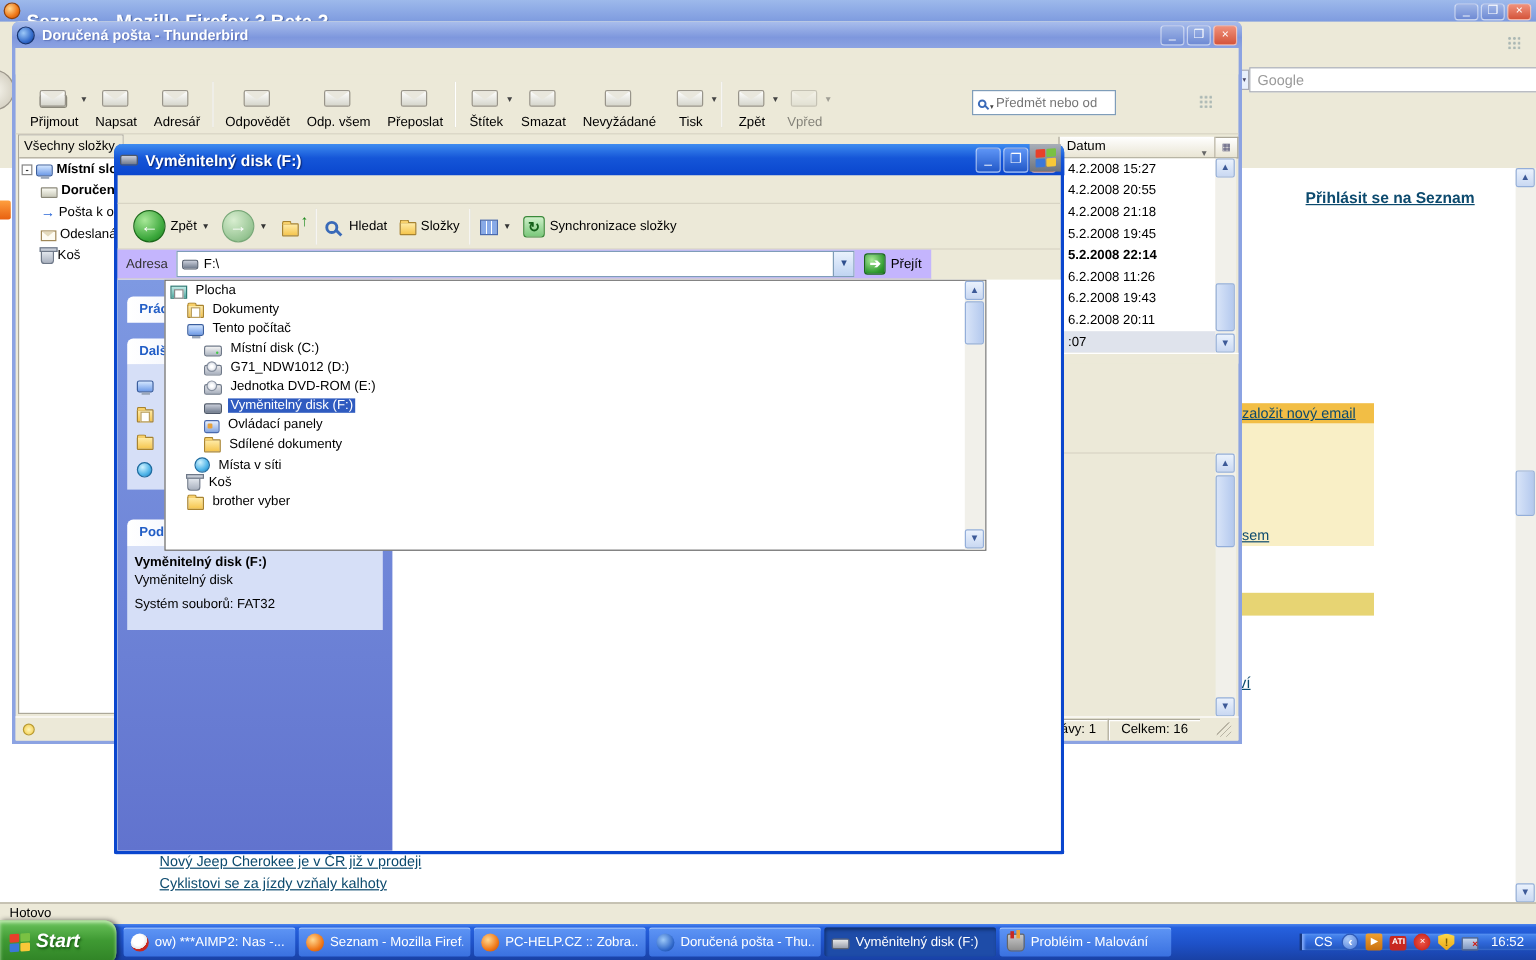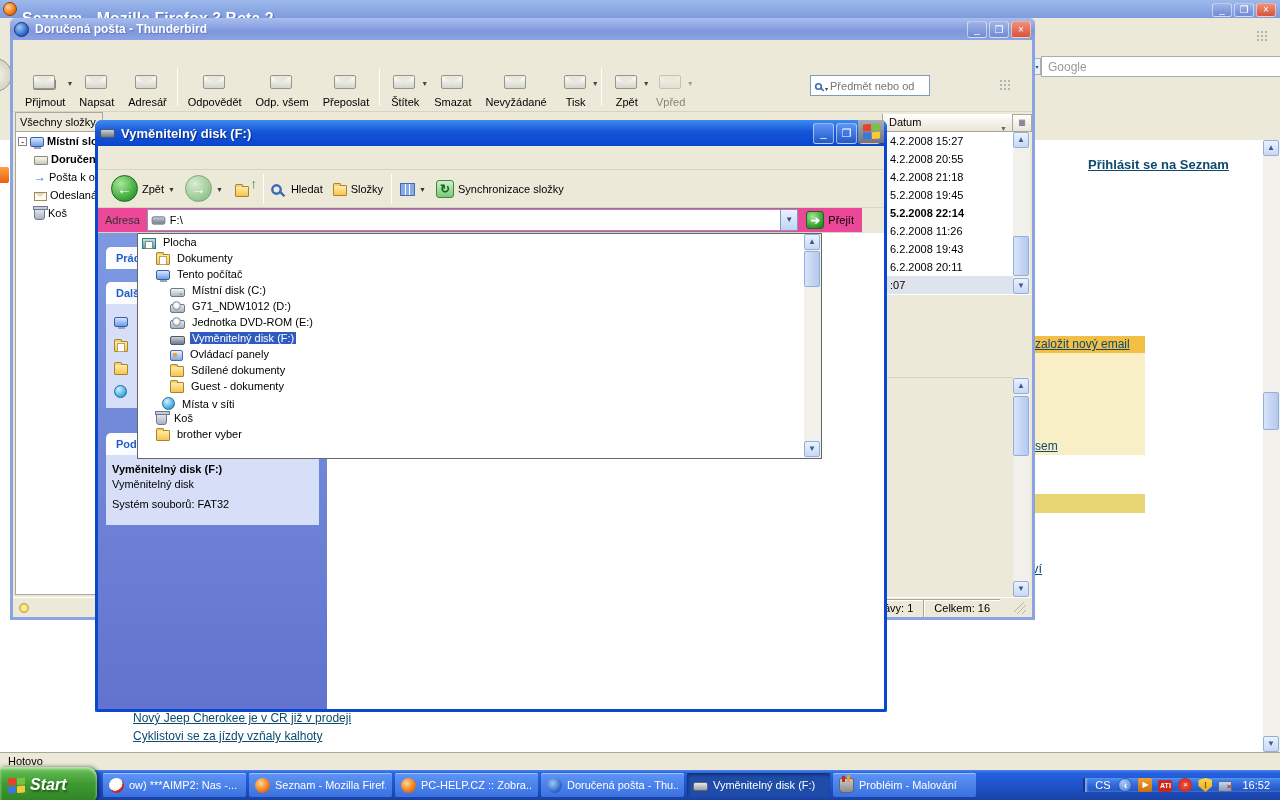--- a/index.html
+++ b/index.html
@@ -144,21 +144,21 @@
   #ex-toolbar{position:absolute;left:0;top:50px;width:786px;height:38px;display:flex;align-items:center;padding-left:8px;border-bottom:1px solid #D8D4C4}
   .xbtn{display:flex;align-items:center;gap:4px;padding:0 5px;flex:none}
   .xbtn .lab{font-size:11px}
   .xbtn .mini-dd{font-size:7px;color:#333;margin-top:2px}
   .ex-nav{width:27px;height:27px;border-radius:50%;color:#fff;font-weight:bold;font-size:15px;text-align:center;line-height:26px}
   .ex-back{background:radial-gradient(circle at 35% 30%,#A8E898,#3CA83C 65%,#1E7A1E);border:1px solid #1A681A}
   .ex-fwd{background:radial-gradient(circle at 35% 30%,#D8EED0,#9CC898 65%,#7AB078);border:1px solid #78A878}
   .ex-up{position:relative;width:22px;height:18px}
   .ex-up .ic-folder{position:absolute;left:2px;top:3px}
   .ex-up .ov{position:absolute;right:-2px;top:-4px;color:#1E8A1E;font-weight:bold;font-size:13px}
-  #ex-addr{position:absolute;left:0;top:88px;width:764px;height:25px;display:flex;align-items:center;background:#ec4899;border-bottom:1px solid #D8D4C4}
+  #ex-addr{position:absolute;left:0;top:88px;width:678px;height:25px;display:flex;align-items:center;background:#c4b5fd;border-bottom:1px solid #D8D4C4}
   #ex-addr .lab{padding:0 7px;color:#333}
   #ex-combo{flex:1;height:22px;background:#fff;border:1px solid #7F9DB9;display:flex;align-items:center;padding-left:3px}
   #ex-combo input{border:none;outline:none;flex:1;font-size:11px;padding-left:4px}
   #ex-combo .dbtn{width:17px;height:20px;background:linear-gradient(#EAF2FD,#C0D4F2);border-left:1px solid #7F9DB9;color:#2E4E8E;font-size:8px;text-align:center;line-height:19px}
   #ex-go{display:flex;align-items:center;gap:4px;padding:0 8px}
   #ex-go .gobtn{width:18px;height:18px;border-radius:3px;background:radial-gradient(circle at 35% 30%,#A8E898,#2E9A2E 70%,#1E7A1E);border:1px solid #1A681A;color:#fff;font-weight:bold;font-size:11px;text-align:center;line-height:17px}
   #ex-body{position:absolute;left:0;top:113px;width:786px;height:476px;background:#fff;overflow:hidden}
   #ex-pane{position:absolute;left:0;top:0;width:229px;height:476px;background:linear-gradient(#7E99E2,#6173CE);padding:14px 8px 0 8px}
   .pane-sec{margin-bottom:11px;border-radius:5px 5px 0 0}
   .pane-hd{height:22px;background:linear-gradient(90deg,#FFFFFF,#C6D3F7);border-radius:5px 5px 0 0;display:flex;align-items:center;padding:0 6px 0 10px}
@@ -655,24 +655,20 @@
               <span class="lbl nowrap">Vyměnitelný disk (F:)</span>
             </div>
             <div class="dd-row" style="padding-left: 32px;">
               <span class="ic ic-cpl"></span>
               <span class="lbl nowrap">Ovládací panely</span>
             </div>
             <div class="dd-row" style="padding-left: 32px;">
               <span class="ic ic-folder"></span>
               <span class="lbl nowrap">Sdílené dokumenty</span>
             </div>
-            <div class="dd-row" style="padding-left: 32px;">
-              <span class="ic ic-folder"></span>
-              <span class="lbl nowrap">Guest - dokumenty</span>
-            </div>
             <div class="dd-row" style="padding-left: 24px; align-items: flex-end;">
               <span class="ic ic-net"></span>
               <span class="lbl nowrap">Místa v síti</span>
             </div>
             <div class="dd-row" style="padding-left: 18px;">
               <span class="ic ic-trash"></span>
               <span class="lbl nowrap">Koš</span>
             </div>
             <div class="dd-row" style="padding-left: 18px;">
               <span class="ic ic-folder"></span>

